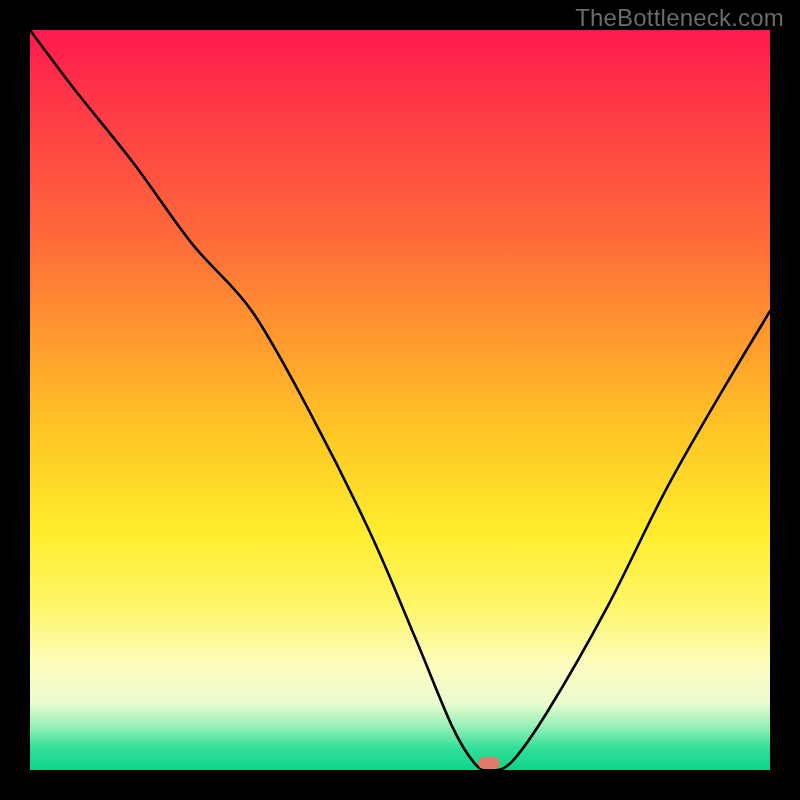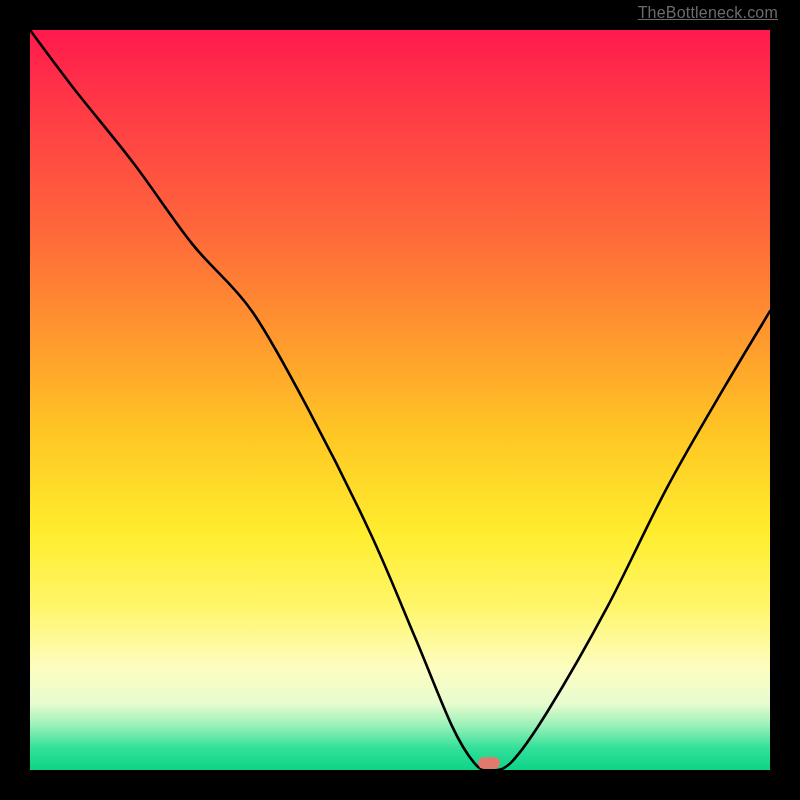--- a/index.html
+++ b/index.html
@@ -59,27 +59,26 @@
     position: absolute;
     width: 22px;
     height: 12px;
     border-radius: 6px;
     background: #e07a6c;
     transform: translate(-50%, -50%);
   }
   .attrib {
     position: absolute;
     top: 4px;
-    right: 22px;
+    right: 16px;
     color: #6b6b6b;
-    font-size: 16px;
+    font-size: 24px;
     font-weight: 500;
     letter-spacing: 0.2px;
     user-select: none;
-    text-decoration: underline;
   }
 </style>
 </head>
 <body>
 
 <div class="frame">
 
   <div class="plot">
     <div class="gradient"></div>
 

